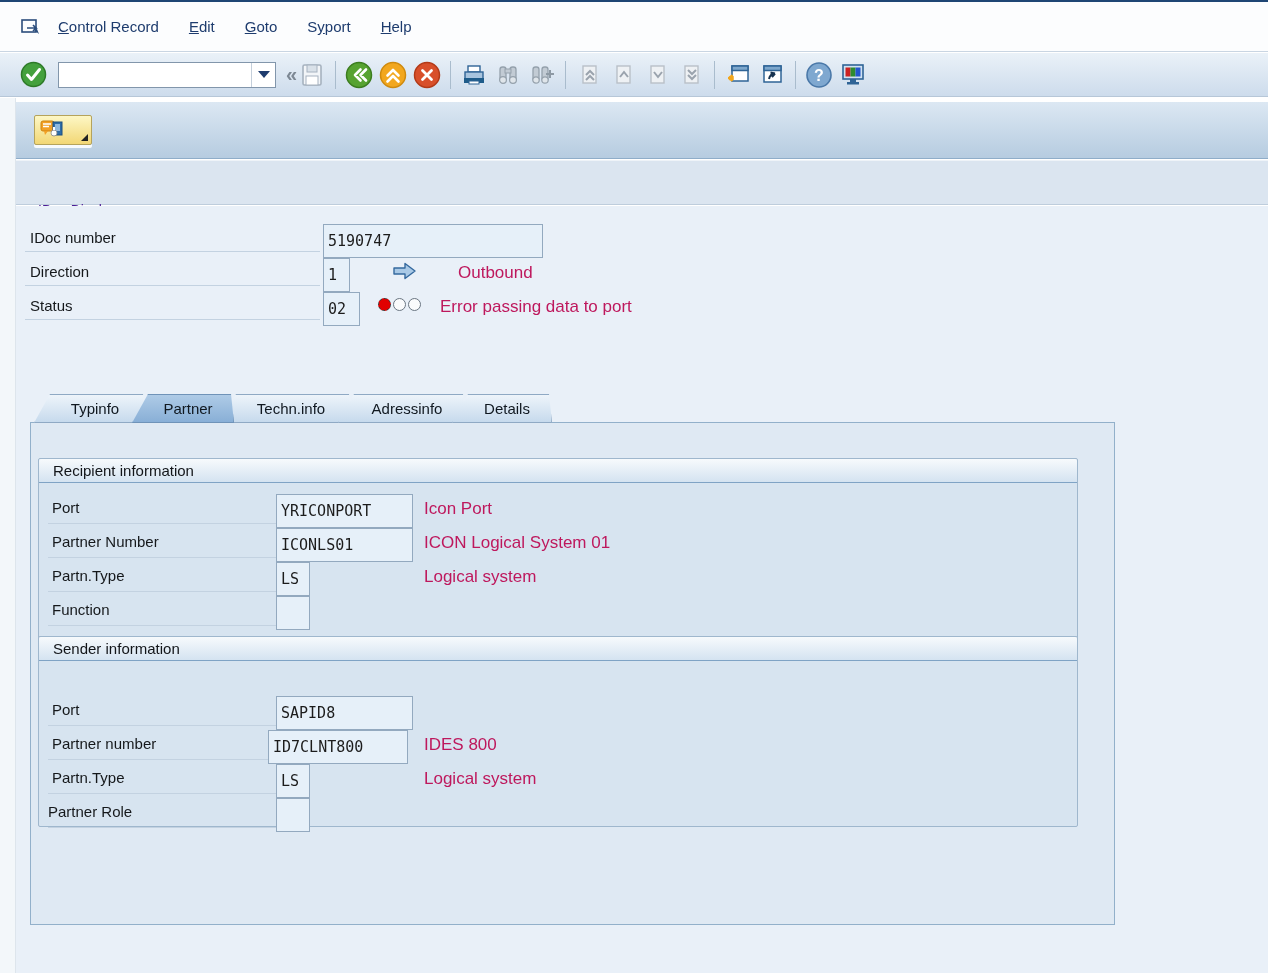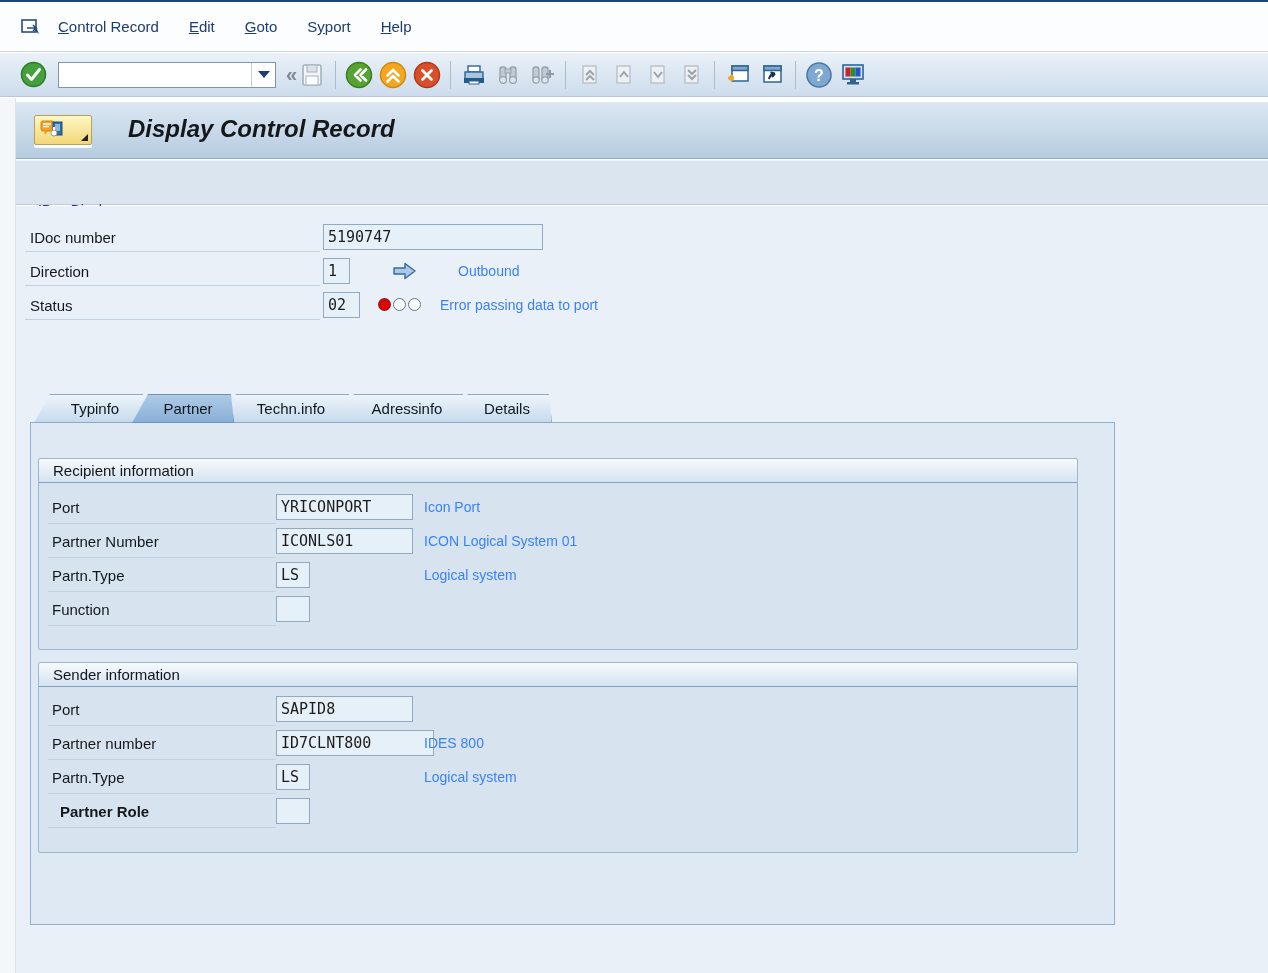--- a/index.html
+++ b/index.html
@@ -49,22 +49,22 @@
   .apptoolbar { position:absolute; top:160px; left:16px; right:0; height:45px; background:#dbe5f0;
                 border-top:1px solid #eef3f8; border-bottom:1px solid #becddc; }
   .apptoolbar .lbl { position:absolute; left:22px; top:13px; font-size:14px; color:#4c1d95;margin-top:28px; }
 
   
   .main { position:absolute; top:206px; left:16px; right:0; bottom:0; background:#e9f0f8; }
 
   .flabel { position:absolute; font-size:15px; color:#15181b; white-space:nowrap; }
   .fline  { position:absolute; height:1px; background:#c3d2e1; }
   .finput { position:absolute; height:26px; background:#e6f0f9; border:1px solid #93a9bf;
-            font-family:"DejaVu Sans Mono", monospace; font-size:15px; color:#1c1c1c; padding:8px 4px; outline:none; }
-  .fdesc  { position:absolute; font-size:14px; color:#3b82f6; white-space:nowrap; }
+            font-family:"DejaVu Sans Mono", monospace; font-size:15px; color:#1c1c1c; padding:16px 4px; outline:none; }
+  .fdesc  { position:absolute; font-size:17px; color:#be185d; white-space:nowrap; }
 
   
   .lights { position:absolute; display:flex; align-items:center; }
   .light { width:13px; height:13px; border-radius:50%; }
   .light.red { background:#e10000; border:1px dashed #3a3a3a; }
   .light.off { background:#fafbfc; border:1px solid #6a7682; margin-left:2px; }
 
   
   .tabs { position:absolute; left:34px; top:394px; height:29px; display:flex; }
   .tab { position:relative; height:29px; display:flex; align-items:center; justify-content:center; cursor:pointer; }
@@ -246,21 +246,20 @@
         <rect x="1" y="2" width="13" height="10" rx="2" fill="#f2a025" stroke="#cf8410" stroke-width="1"></rect>
         <path d="M3 5 h8 M3 7.5 h6" stroke="#ffffff" stroke-width="1.4"></path>
         <path d="M4 12 l1 4 l3 -4 z" fill="#f2a025"></path>
         <rect x="13" y="3" width="9" height="13" fill="#2d6da8" stroke="#1c4f80" stroke-width="1"></rect>
         <rect x="15" y="5" width="5" height="7" fill="#8fb8dd"></rect>
         <circle cx="14" cy="14" r="3" fill="#ffffff" stroke="#888888" stroke-width="0.8"></circle>
         <path d="M14 11 v-3" stroke="#ffffff" stroke-width="2"></path>
       </svg>
       <span class="svc-corner"></span>
     </span>
-    <span class="page-title">Display Control Record</span>
   </div>
 
   <div class="apptoolbar">
     <span class="lbl">IDoc Display</span>
   </div>
 
   <div class="main"></div>
 
   <span class="flabel" style="left:30px; top:229px;">IDoc number</span>
   <div class="fline" style="left:25px; top:251px; width:295px;"></div>
@@ -326,33 +325,33 @@
 
   <span class="flabel" style="left:52px; top:567px;">Partn.Type</span>
   <div class="fline" style="left:48px; top:591px; width:228px;"></div>
   <input class="finput" style="left: 276px; top: 562px; width: 34px;" readonly="" value="LS">
   <span class="fdesc" style="left:424px; top:567px;">Logical system</span>
 
   <span class="flabel" style="left:52px; top:601px;">Function</span>
   <div class="fline" style="left:48px; top:625px; width:228px;"></div>
   <input class="finput" style="left: 276px; top: 596px; width: 34px;" readonly="" value="">
 
-  <div class="group" style="top:662px; height:191px;">
+  <div class="group" style="top:636px; height:191px;">
     <div class="group-h">Sender information</div>
   </div>
   <span class="flabel" style="left:52px; top:701px;">Port</span>
   <div class="fline" style="left:48px; top:725px; width:228px;"></div>
   <input class="finput" style="left: 276px; top: 696px; width: 137px;" readonly="" value="SAPID8">
 
   <span class="flabel" style="left:52px; top:735px;">Partner number</span>
   <div class="fline" style="left:48px; top:759px; width:228px;"></div>
-  <input class="finput" style="left: 276px; top: 730px; width: 158px;" readonly="" value="ID7CLNT800">
+  <input class="finput" style="left: 268px; top: 730px; width: 140px;" readonly="" value="ID7CLNT800">
   <span class="fdesc" style="left:424px; top:735px;">IDES 800</span>
 
   <span class="flabel" style="left:52px; top:769px;">Partn.Type</span>
   <div class="fline" style="left:48px; top:793px; width:228px;"></div>
   <input class="finput" style="left: 276px; top: 764px; width: 34px;" readonly="" value="LS">
   <span class="fdesc" style="left:424px; top:769px;">Logical system</span>
 
-  <span class="flabel" style="left:60px; top:803px;font-weight:bold;">Partner Role</span>
+  <span class="flabel" style="left:48px; top:803px;">Partner Role</span>
   <div class="fline" style="left:48px; top:827px; width:228px;"></div>
   <input class="finput" style="left: 276px; top: 798px; width: 34px;" readonly="" value="">
 </div>
 
 </body></html>

